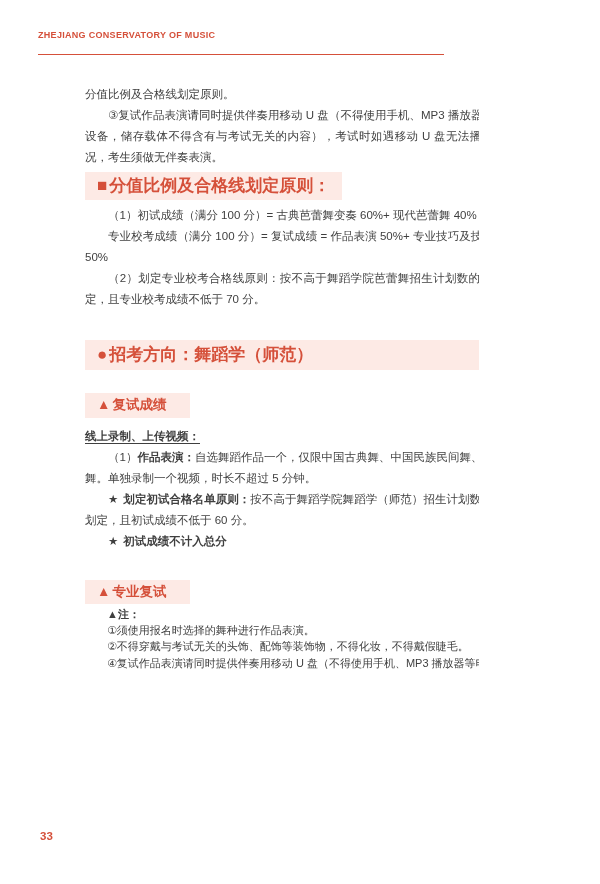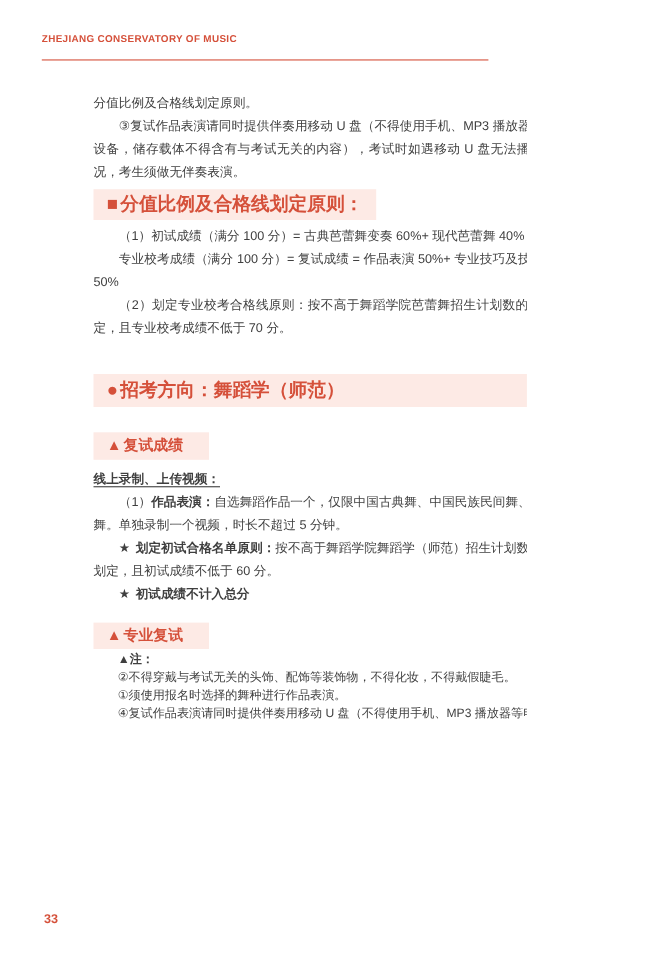--- a/index.html
+++ b/index.html
@@ -60,21 +60,21 @@
   }
   .bullet{margin-right:2px;}
   .star{margin-right:5px;}
   .sub-lead{
     display:block;margin-top:8px;
     font-weight:700;text-indent:0;
     text-decoration:underline;text-underline-offset:2.5px;
   }
   .mt2{margin-top:2px;}
   .mt6{margin-top:6px;}
-  .mt14{margin-top:14px;}
+  .mt14{margin-top:28px;}
   
   .notes{margin-top:2px;font-size:11px;line-height:16.2px;}
   .notes p{margin:0;text-indent:2em;}
   .notes p.clip{white-space:nowrap;overflow:hidden;}
   .note-heading{font-weight:700;}
   
   .page-number{
     position:absolute;left:40px;top:830px;
     color:var(--accent);font-size:11.5px;font-weight:700;
   }
@@ -107,22 +107,22 @@
     <p class="mt2"><span>（1）</span><b>作品表演：</b><span>自选舞蹈作品一个，仅限中国古典舞、中国民族民间舞、现当代舞。单独录制一个视频，时长不超过 5 分钟。</span></p>
 
     <p><b><span class="star">★</span><span>划定初试合格名单原则：</span></b><span>按不高于舞蹈学院舞蹈学（师范）招生计划数的 6 倍划定，且初试成绩不低于 60 分。</span></p>
     <p><b><span class="star">★</span><span>初试成绩不计入总分</span></b><span></span></p>
 
     <div class="heading-sub mt14"><span class="bullet">▲</span><span>专业复试</span></div>
 
 
     <div class="notes">
       <p class="note-heading">▲注：</p>
+      <p>①须使用报名时选择的舞种进行作品表演。</p>
       <p>②不得穿戴与考试无关的头饰、配饰等装饰物，不得化妆，不得戴假睫毛。</p>
-      <p>①须使用报名时选择的舞种进行作品表演。</p>
       <p class="clip">④复试作品表演请同时提供伴奏用移动 U 盘（不得使用手机、MP3 播放器等电子设备，</p>
     </div>
 
   </div>
 
   <div class="page-number">33</div>
 
 </div>
 
 </body></html>

